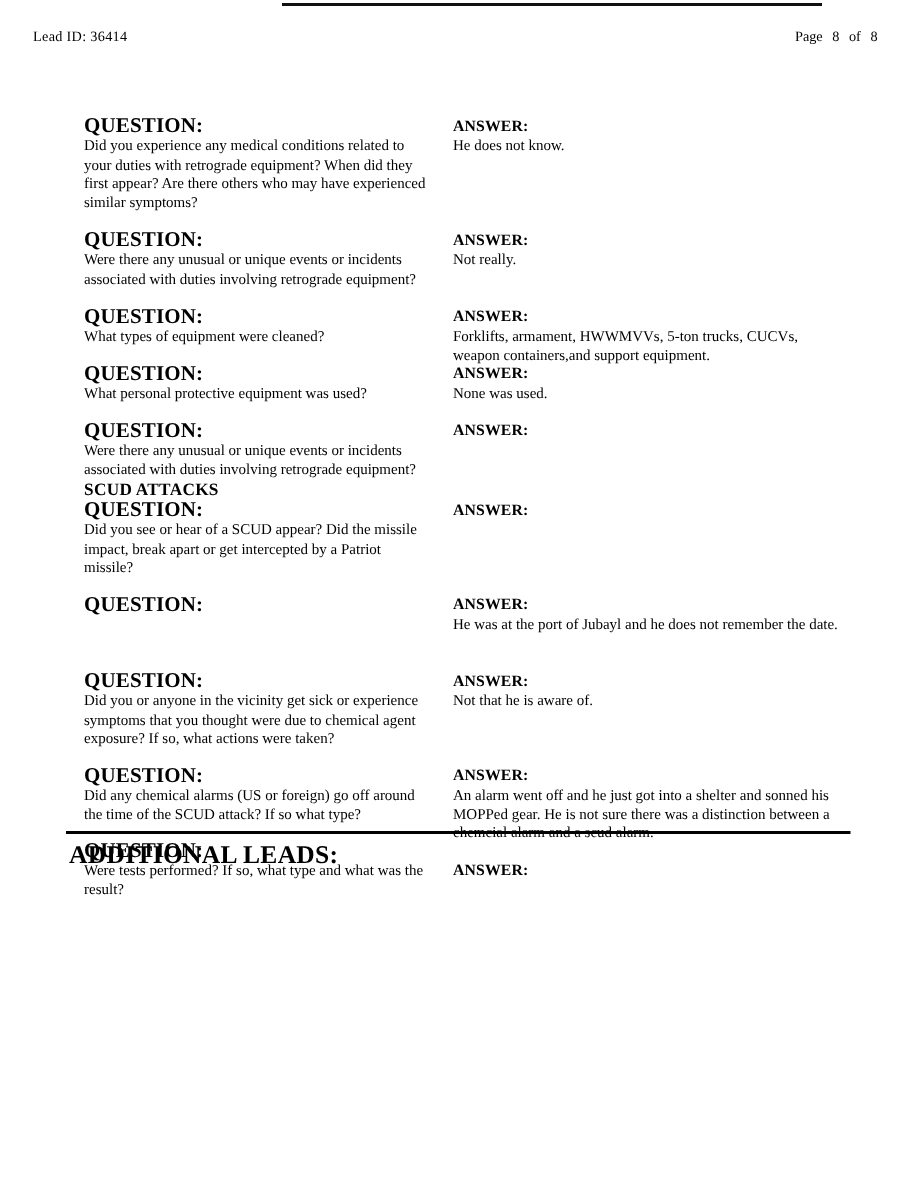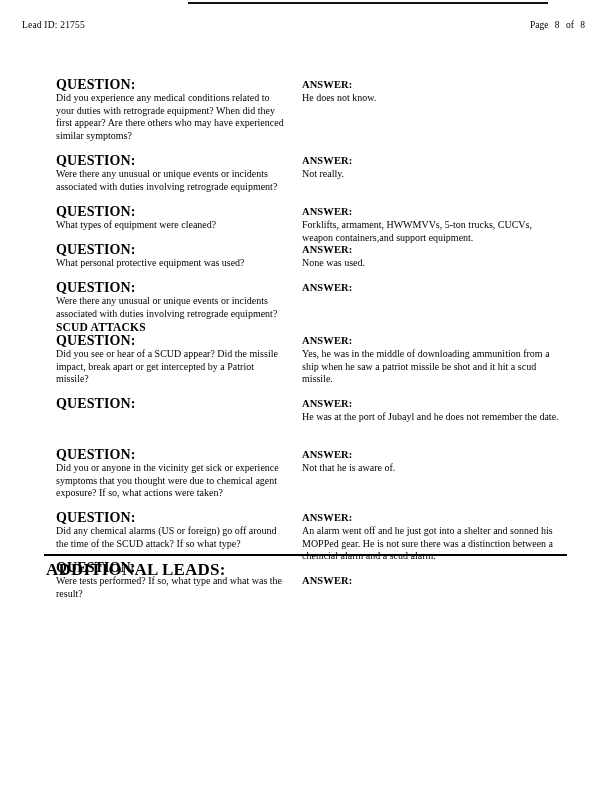--- a/index.html
+++ b/index.html
@@ -130,21 +130,21 @@
   }
 </style>
 </head>
 <body>
 
 <div class="page">
 
   <div class="scan-top-line"></div>
 
   <div class="header">
-    <div class="lead-id">Lead ID: 21755</div>
+    <div class="lead-id">Lead ID: 36414</div>
     <div class="page-num">
       <span>Page</span>
       <span>8</span>
       <span>of</span>
       <span>8</span>
     </div>
   </div>
 
   <div class="content">
 
@@ -227,21 +227,20 @@
         <div class="atext">None was used.</div>
       </div>
 
       <div class="ans-block" style="top:203px">
         <div class="alabel">ANSWER:</div>
         <div class="atext"></div>
       </div>
 
       <div class="ans-block" style="top:256px">
         <div class="alabel">ANSWER:</div>
-        <div class="atext">Yes, he was in the middle of downloading ammunition from a ship when he saw a patriot missile be shot and it hit a scud missile.</div>
       </div>
 
       <div class="ans-block" style="top:319px">
         <div class="alabel">ANSWER:</div>
         <div class="atext">He was at the port of Jubayl and he does not remember the date.</div>
       </div>
 
       <div class="ans-block" style="top:370px">
         <div class="alabel">ANSWER:</div>
         <div class="atext">Not that he is aware of.</div>

